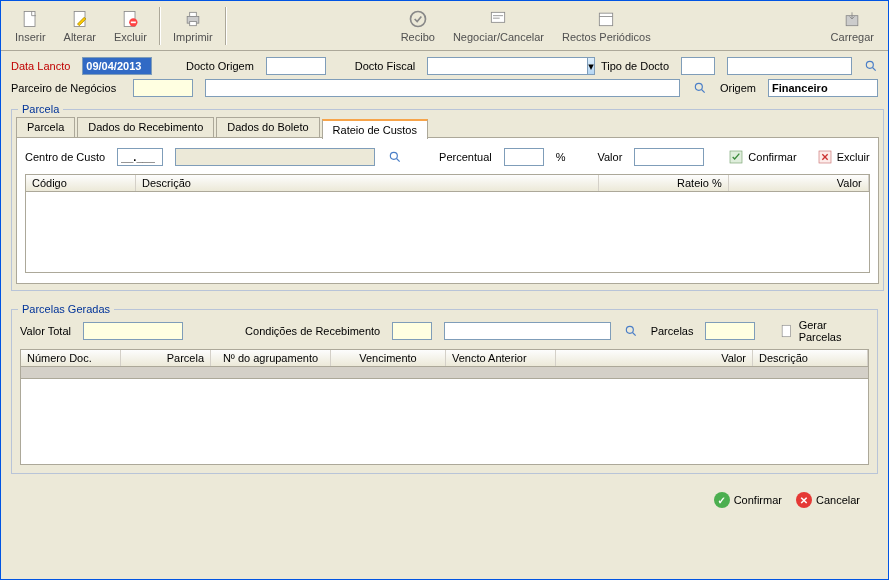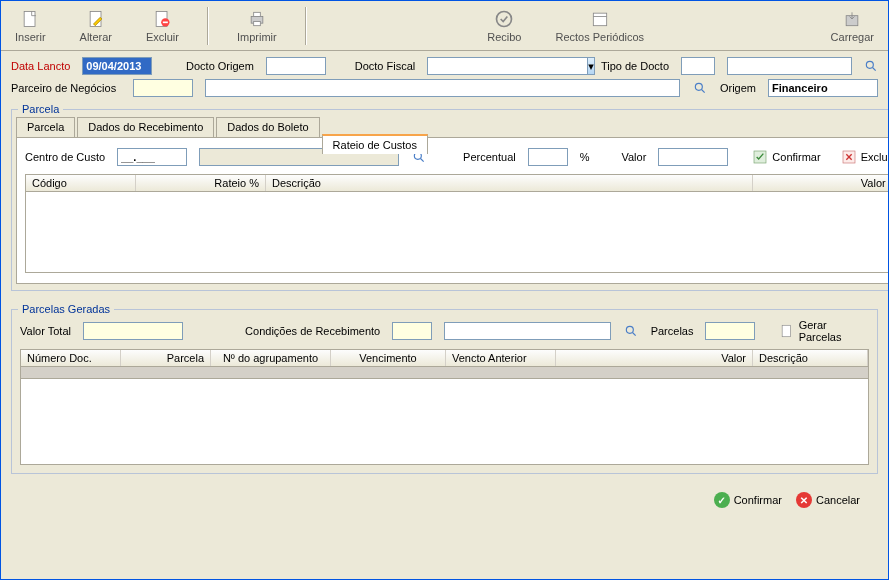--- a/index.html
+++ b/index.html
@@ -6,21 +6,21 @@
 body { margin: 0; background: #ece9d8; }
 .window { width: 889px; height: 580px; background: #ece9d8; border: 1px solid #0054e3; display: flex; flex-direction: column; }
 .titlebar { height: 26px; background: linear-gradient(to bottom, #3b77dd 0%, #2965cb 50%, #1e52b7 100%); color: #fff; display: flex; align-items: center; padding: 0 4px; }
 .titlebar .icon { width: 16px; height: 16px; margin-right: 4px; background: #4c7fe0; border-radius: 2px; }
 .titlebar .title { flex: 1; font-weight: bold; }
 .titlebar .winbtns { display: flex; gap: 2px; }
 .winbtn { width: 21px; height: 21px; border-radius: 3px; display: flex; align-items: center; justify-content: center; font-weight: bold; color: #fff; cursor: pointer; }
 .winbtn.min, .winbtn.max { background: linear-gradient(to bottom, #4c8ff0, #2d6bc9); border: 1px solid #fff3; }
 .winbtn.close { background: linear-gradient(to bottom, #f07048, #d44820); border: 1px solid #fff3; }
 
-.toolbar { height: 50px; background: #ece9d8; border-bottom: 1px solid #aca899; display: flex; align-items: center; padding: 2px 6px; gap: 18px; }
+.toolbar { height: 50px; background: #ece9d8; border-bottom: 1px solid #aca899; display: flex; align-items: center; padding: 2px 6px; gap: 2px; }
 .tbtn { display: flex; flex-direction: column; align-items: center; padding: 2px 8px; cursor: pointer; color: #505050; }
 .tbtn svg { width: 20px; height: 20px; }
 .tbtn span { margin-top: 2px; }
 .tsep { width: 2px; height: 38px; border-left: 1px solid #aca899; border-right: 1px solid #fff; margin: 0 2px; }
 .tspacer { flex: 1; }
 
 .content { flex: 1; padding: 6px 10px; display: flex; flex-direction: column; gap: 4px; overflow: hidden; }
 
 .row { display: flex; align-items: center; gap: 12px; }
 .lbl { color: #000; white-space: nowrap; }
@@ -31,21 +31,21 @@
 .combo { display: flex; }
 .combo input { flex: 1; }
 .combo .dd { width: 18px; height: 18px; border: 1px solid #7f9db9; border-left: none; background: linear-gradient(#dfeffc,#b5d6f3); display:flex; align-items:center; justify-content:center; cursor:pointer; }
 .searchicon { width: 16px; height: 16px; display: inline-flex; align-items: center; justify-content: center; cursor: pointer; }
 
 fieldset.parcela { border: 1px solid #b8c4d8; padding: 0; margin: 2px 0 6px 0; background: #ece9d8; position: relative; }
 fieldset.parcela legend { color: #003399; padding: 0 4px; margin-left: 6px; }
 
 .tabs { display: flex; padding: 0 4px; margin-top: 2px; }
 .tab { padding: 3px 10px; border: 1px solid #aca899; border-bottom: none; background: #ece9d8; margin-right: 2px; cursor: pointer; }
-.tab.active { background: #fff; border-top: 2px solid #f7a44a; position: relative; top: 17px; }
+.tab.active { background: #fff; border-top: 2px solid #f7a44a; position: relative; top: 2px; }
 
 .tabpanel { background: #fff; border: 1px solid #aca899; padding: 10px 8px; }
 
 .tbl { width: 100%; border: 1px solid #aca899; background: #fff; }
 .tbl-head { display: flex; background: linear-gradient(#fdfdfd,#ece9d8); border-bottom: 1px solid #aca899; }
 .tbl-head .th { padding: 2px 6px; border-right: 1px solid #d4d0c8; text-align: left; }
 .tbl-body { height: 80px; background: #fff; }
 
 .linkbtn { display: inline-flex; align-items: center; gap: 4px; cursor: pointer; color: #000; }
 
@@ -92,20 +92,27 @@
       <span>Imprimir</span>
     </div>
     <div class="tsep"></div>
     <div class="tspacer"></div>
     <div class="tbtn">
       <svg viewBox="0 0 24 24">
           <circle cx="12" cy="12" r="9" fill="none" stroke="#888" stroke-width="2"></circle>
           <path d="M8 12l3 3 5-6" fill="none" stroke="#888" stroke-width="2"></path>
         </svg>
       <span>Recibo</span>
+    </div>
+    <div class="tbtn">
+      <svg viewBox="0 0 24 24">
+          <rect x="4" y="4" width="16" height="12" fill="#fff" stroke="#888"></rect>
+          <path d="M6 8h12M6 11h8" stroke="#888"></path>
+        </svg>
+      <span>Negociar/Cancelar</span>
     </div>
     <div class="tbtn">
       <svg viewBox="0 0 24 24">
           <rect x="4" y="5" width="16" height="15" fill="#fff" stroke="#888"></rect>
           <path d="M4 9h16" stroke="#888"></path>
         </svg>
       <span>Rectos Periódicos</span>
     </div>
     <div class="tspacer"></div>
     <div class="tbtn">
@@ -161,21 +168,21 @@
       <legend>Parcela</legend>
       <div class="tabs">
         <div class="tab">Parcela</div>
         <div class="tab">Dados do Recebimento</div>
         <div class="tab">Dados do Boleto</div>
         <div class="tab active">Rateio de Custos</div>
       </div>
       <div class="tabpanel" style="margin:0 4px 6px 4px;">
         <div class="row" style="margin-bottom:8px;">
           <span class="lbl">Centro de Custo</span>
-          <input class="fld" style="width: 70px;" value="__.___">
+          <input class="fld" style="width: 46px;" value="__.___">
           <div class="fld-ro" style="width:200px;"></div>
           <span class="searchicon">
             <svg width="14" height="14" viewBox="0 0 24 24">
                 <circle cx="10" cy="10" r="6" fill="none" stroke="#4a7ec7" stroke-width="2"></circle>
                 <path d="M15 15l5 5" stroke="#4a7ec7" stroke-width="2"></path>
               </svg>
           </span>
           <span style="width:12px;"></span>
           <span class="lbl">Percentual</span>
           <input class="fld" style="width: 40px;" value="">
@@ -195,22 +202,22 @@
             <svg width="16" height="16" viewBox="0 0 24 24">
                 <rect x="3" y="3" width="18" height="18" fill="#fdecea" stroke="#c77"></rect>
                 <path d="M8 8l8 8M16 8l-8 8" stroke="#c33" stroke-width="2"></path>
               </svg>
             <span>Excluir</span>
           </span>
         </div>
         <div class="tbl">
           <div class="tbl-head">
             <div class="th" style="width:110px;">Código</div>
+            <div class="th" style="flex:1;">Descrição</div>
             <div class="th" style="width:130px; text-align:right;">Rateio %</div>
-            <div class="th" style="flex:1;">Descrição</div>
             <div class="th" style="width:140px; text-align:right;">Valor</div>
           </div>
           <div class="tbl-body"></div>
         </div>
       </div>
     </fieldset>
 
     <fieldset class="parcela">
       <legend>Parcelas Geradas</legend>
       <div style="padding:4px 8px 8px 8px;">

